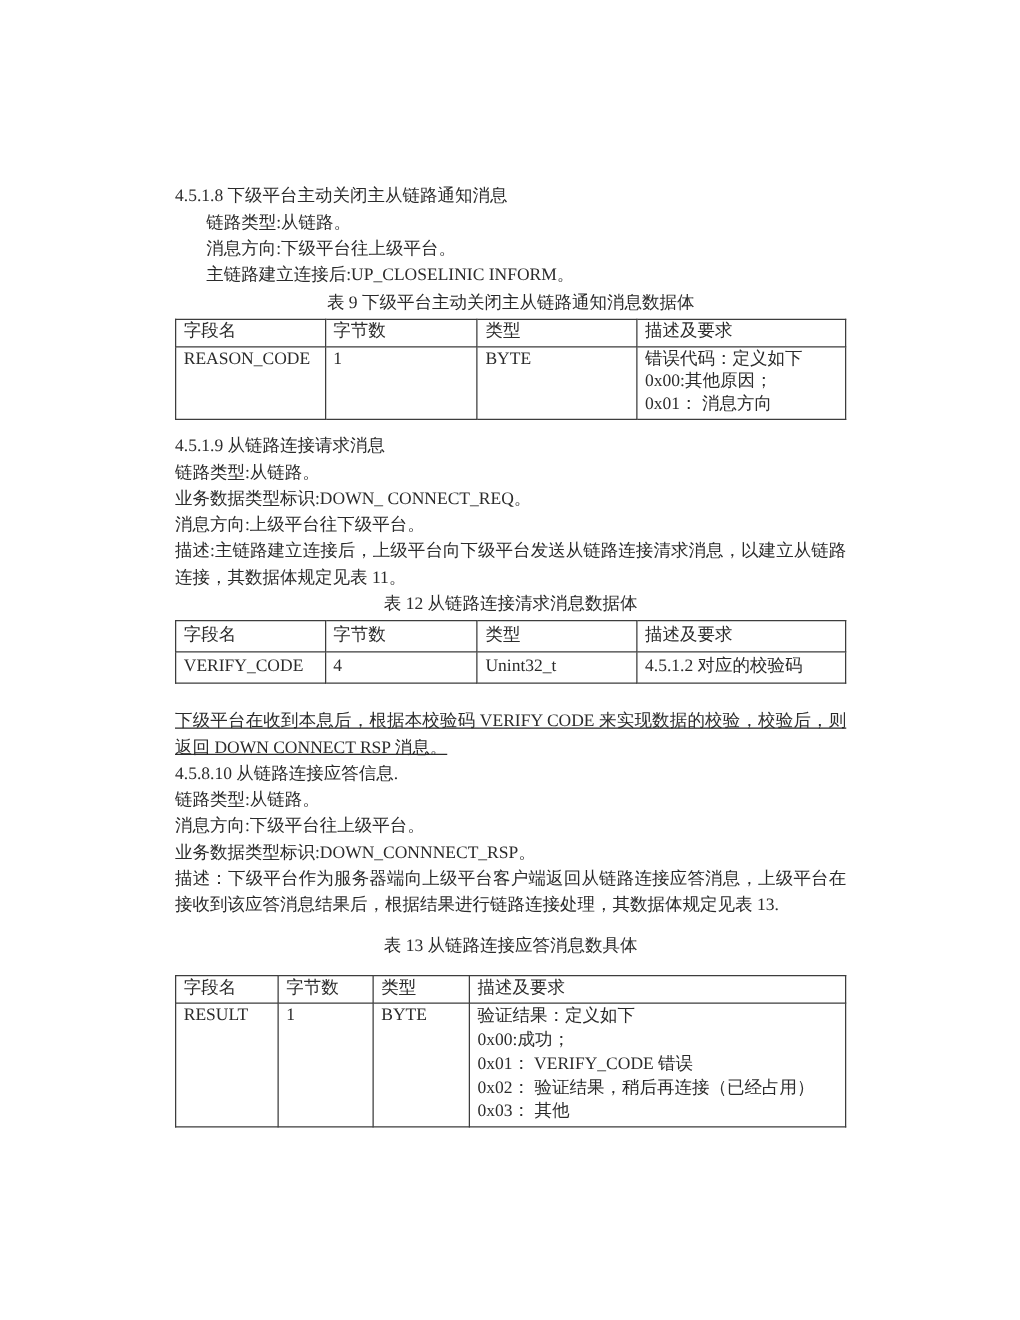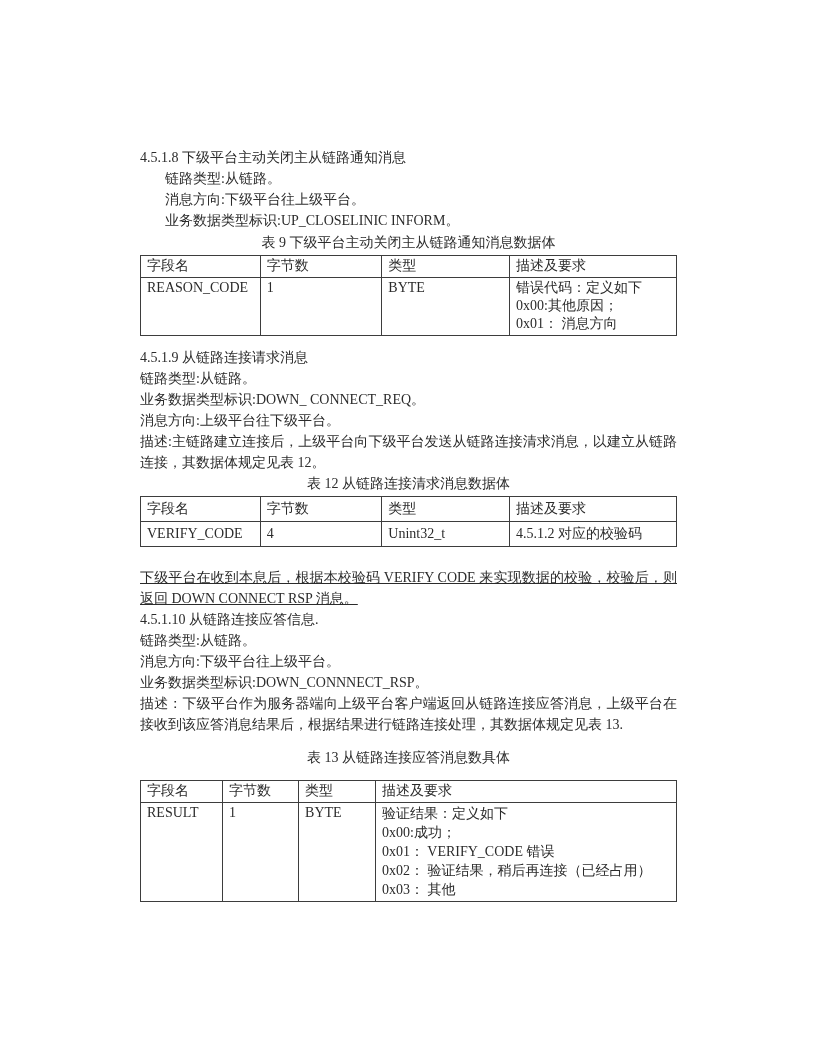--- a/index.html
+++ b/index.html
@@ -36,21 +36,21 @@
 </style>
 </head>
 <body>
 
 <div class="content">
 
   <div>
     <p>4.5.1.8 下级平台主动关闭主从链路通知消息</p>
     <p class="indent">链路类型:从链路。</p>
     <p class="indent">消息方向:下级平台往上级平台。</p>
-    <p class="indent">业务数据类型标识:UP_CLOSELINIC INFORM。</p>
+    <p class="indent">主链路建立连接后:UP_CLOSELINIC INFORM。</p>
   </div>
 
   <p class="caption">表 9 下级平台主动关闭主从链路通知消息数据体</p>
   <table class="tA">
     <colgroup>
         <col class="c1">
         <col class="c2">
         <col class="c3">
         <col class="c4">
       </colgroup>
@@ -74,21 +74,21 @@
         </td>
       </tr>
     </tbody>
   </table>
 
   <div class="sec2">
     <p>4.5.1.9 从链路连接请求消息</p>
     <p>链路类型:从链路。</p>
     <p>业务数据类型标识:DOWN_ CONNECT_REQ。</p>
     <p>消息方向:上级平台往下级平台。</p>
-    <p class="just">描述:主链路建立连接后，上级平台向下级平台发送从链路连接清求消息，以建立从链路连接，其数据体规定见表 12。</p>
+    <p class="just">描述:主链路建立连接后，上级平台向下级平台发送从链路连接清求消息，以建立从链路连接，其数据体规定见表 11。</p>
   </div>
 
   <p class="caption cap12">表 12 从链路连接清求消息数据体</p>
   <table class="tA t12">
     <colgroup>
         <col class="c1">
         <col class="c2">
         <col class="c3">
         <col class="c4">
       </colgroup>
@@ -105,21 +105,21 @@
         <td>VERIFY_CODE</td>
         <td>4</td>
         <td>Unint32_t</td>
         <td>4.5.1.2 对应的校验码</td>
       </tr>
     </tbody>
   </table>
 
   <div>
     <p class="just after12">下级平台在收到本息后，根据本校验码 VERIFY CODE 来实现数据的校验，校验后，则返回 DOWN CONNECT RSP 消息。</p>
-    <p>4.5.1.10 从链路连接应答信息.</p>
+    <p>4.5.8.10 从链路连接应答信息.</p>
     <p>链路类型:从链路。</p>
     <p>消息方向:下级平台往上级平台。</p>
     <p>业务数据类型标识:DOWN_CONNNECT_RSP。</p>
     <p class="just">描述：下级平台作为服务器端向上级平台客户端返回从链路连接应答消息，上级平台在接收到该应答消息结果后，根据结果进行链路连接处理，其数据体规定见表 13.</p>
   </div>
 
   <p class="caption cap13">表 13 从链路连接应答消息数具体</p>
   <table class="tB t13">
     <colgroup>
         <col class="c1">

